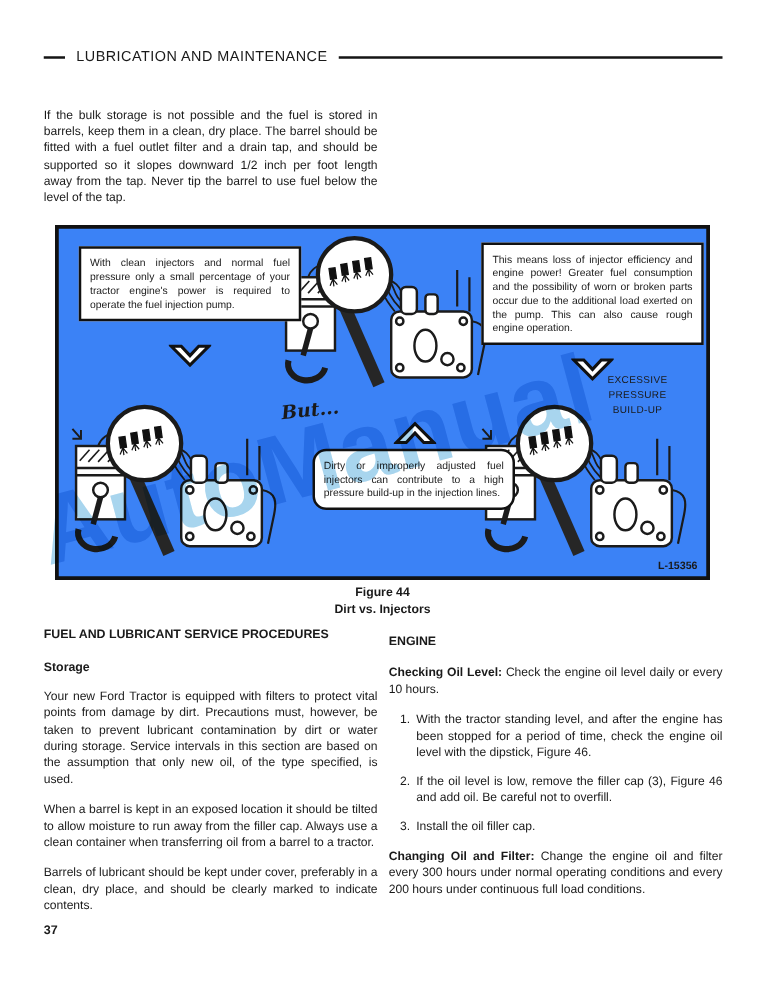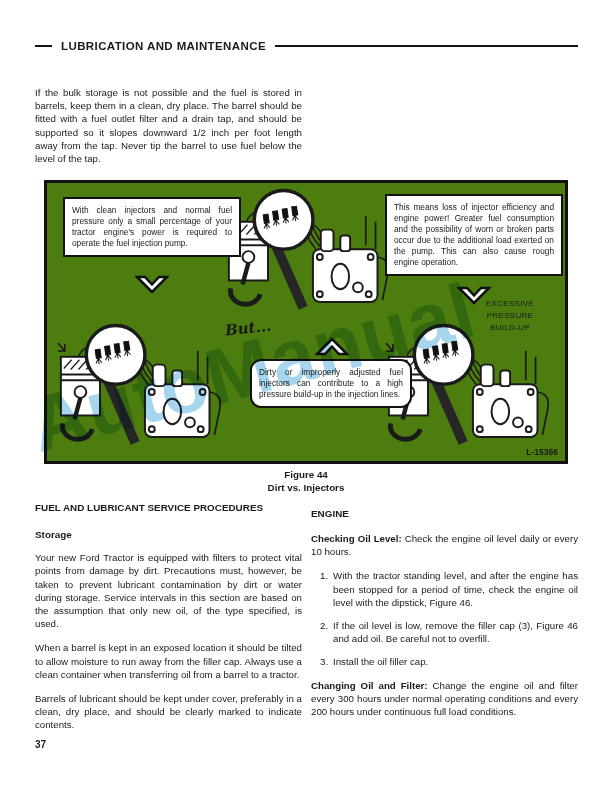--- a/index.html
+++ b/index.html
@@ -6,28 +6,28 @@
   .page{
     position:relative;width:612px;height:792px;background:#ffffff;
     font-family:"Liberation Sans",sans-serif;color:#1a1a1a;overflow:hidden;
     margin:0 auto;
   }
   
   .header{position:absolute;top:40px;left:35px;right:34px;display:flex;align-items:center;gap:9px;}
   .rule{height:2.5px;background:#151515;}
   .rule-pre{width:17px;}
   .rule-post{flex:1;}
-  .header-title{font-size:11.5px;font-weight:bold;letter-spacing:.4px;white-space:nowrap;}
+  .header-title{font-size:11.5px;font-weight:normal;letter-spacing:.4px;white-space:nowrap;}
   
   .body-text{font-size:9.7px;line-height:13.2px;text-align:justify;}
   .intro-left{position:absolute;left:35px;top:86px;width:267px;}
   .intro-right{position:absolute;left:311px;top:86px;width:267px;}
   
   .figure-wrap{position:absolute;left:44px;top:180px;width:524px;height:284px;
-    border:3px solid #111;box-sizing:border-box;background:#4d7c0f;}
+    border:3px solid #111;box-sizing:border-box;background:#3b82f6;}
   .figure-inner{position:relative;width:100%;height:100%;}
   .callout{position:absolute;border:2px solid #111;background:#fff;padding:6px 7px;
     font-size:8.3px;line-height:11px;text-align:justify;box-sizing:border-box;}
   .callout-left{left:16px;top:14px;width:178px;}
   .callout-right{left:338px;top:11px;width:178px;}
   .callout-center{left:203px;top:176px;width:162px;border-radius:11px;}
   .block-arrow{position:absolute;}
   .but-text{position:absolute;left:178px;top:136px;font-family:"DejaVu Serif",serif;
     font-style:italic;font-weight:bold;font-size:15px;transform:rotate(-6deg);}
   .pressure-label{position:absolute;left:404px;top:115px;width:118px;text-align:center;

